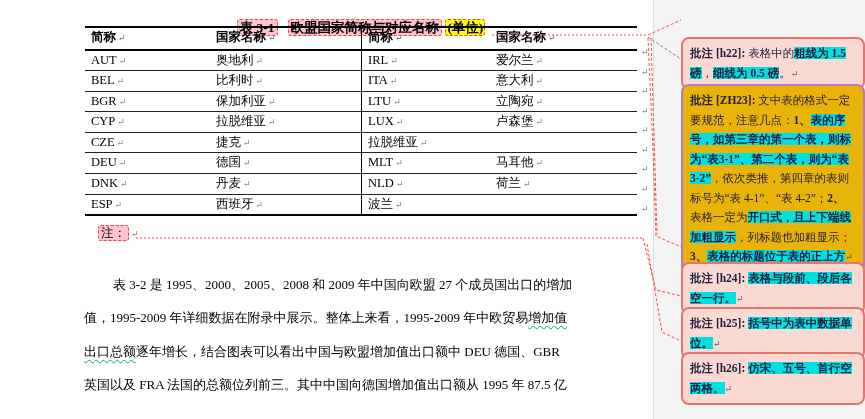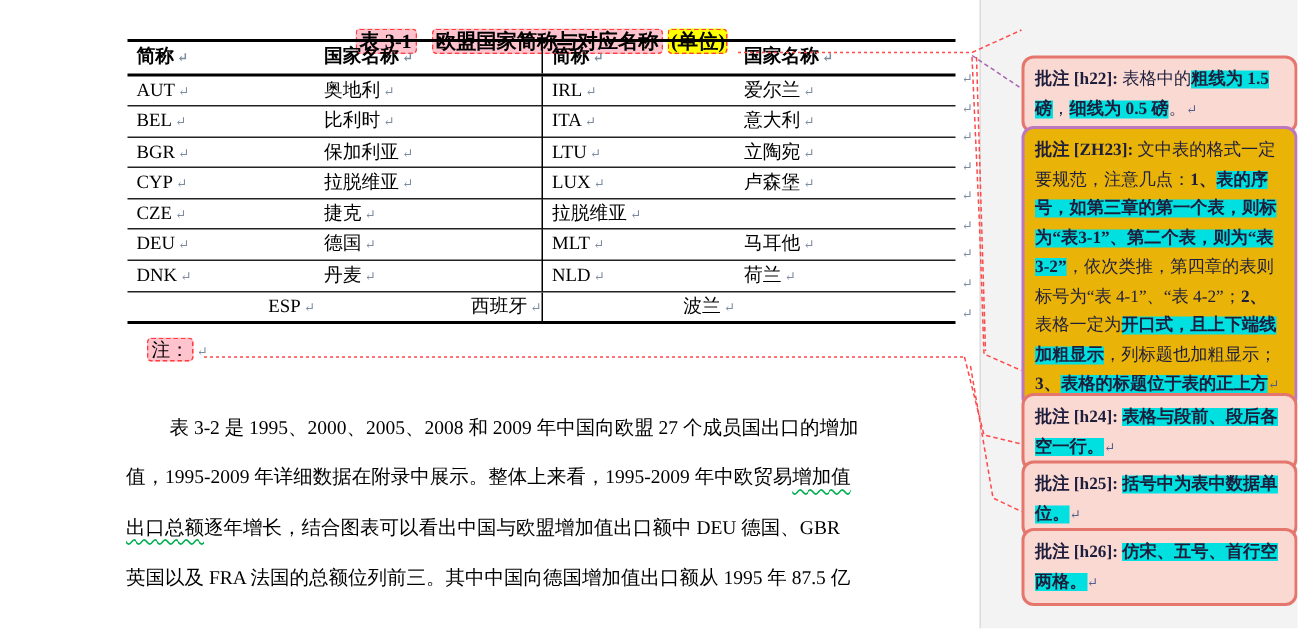--- a/index.html
+++ b/index.html
@@ -32,21 +32,21 @@
   }
   .title-gap{display:inline-block;width:10px;}
   
   .eu-table{
     position:absolute;left:85px;top:26px;width:552px;z-index:2;
     border-top:2.5px solid #000;border-bottom:2.5px solid #000;
     font-size:12.5px;
   }
   .tr{display:grid;grid-template-columns:125px 152px 128px 147px;height:19.6px;
       border-bottom:1px solid #222;}
-  .tr:last-child{border-bottom:none;text-align:right;}
+  .tr:last-child{border-bottom:none;}
   .tr.head{height:20.5px;border-bottom:2px solid #000;font-weight:bold;}
   .td{line-height:19.4px;padding-left:6px;white-space:nowrap;overflow:visible;}
   .td.c2{border-right:1px solid #000;}
   .pm{font-size:9px;color:#7d8ba0;margin-left:2px;}
   .row-end-marks{position:absolute;left:641px;top:42px;z-index:2;}
   .row-end-marks .pm{display:block;height:19.6px;line-height:19.6px;margin:0;}
   .row-end-marks .pm.h{height:20.5px;line-height:20.5px;}
   
   .note-line{position:absolute;left:98px;top:225px;font-size:12.5px;line-height:17px;z-index:2;white-space:nowrap;}
   

